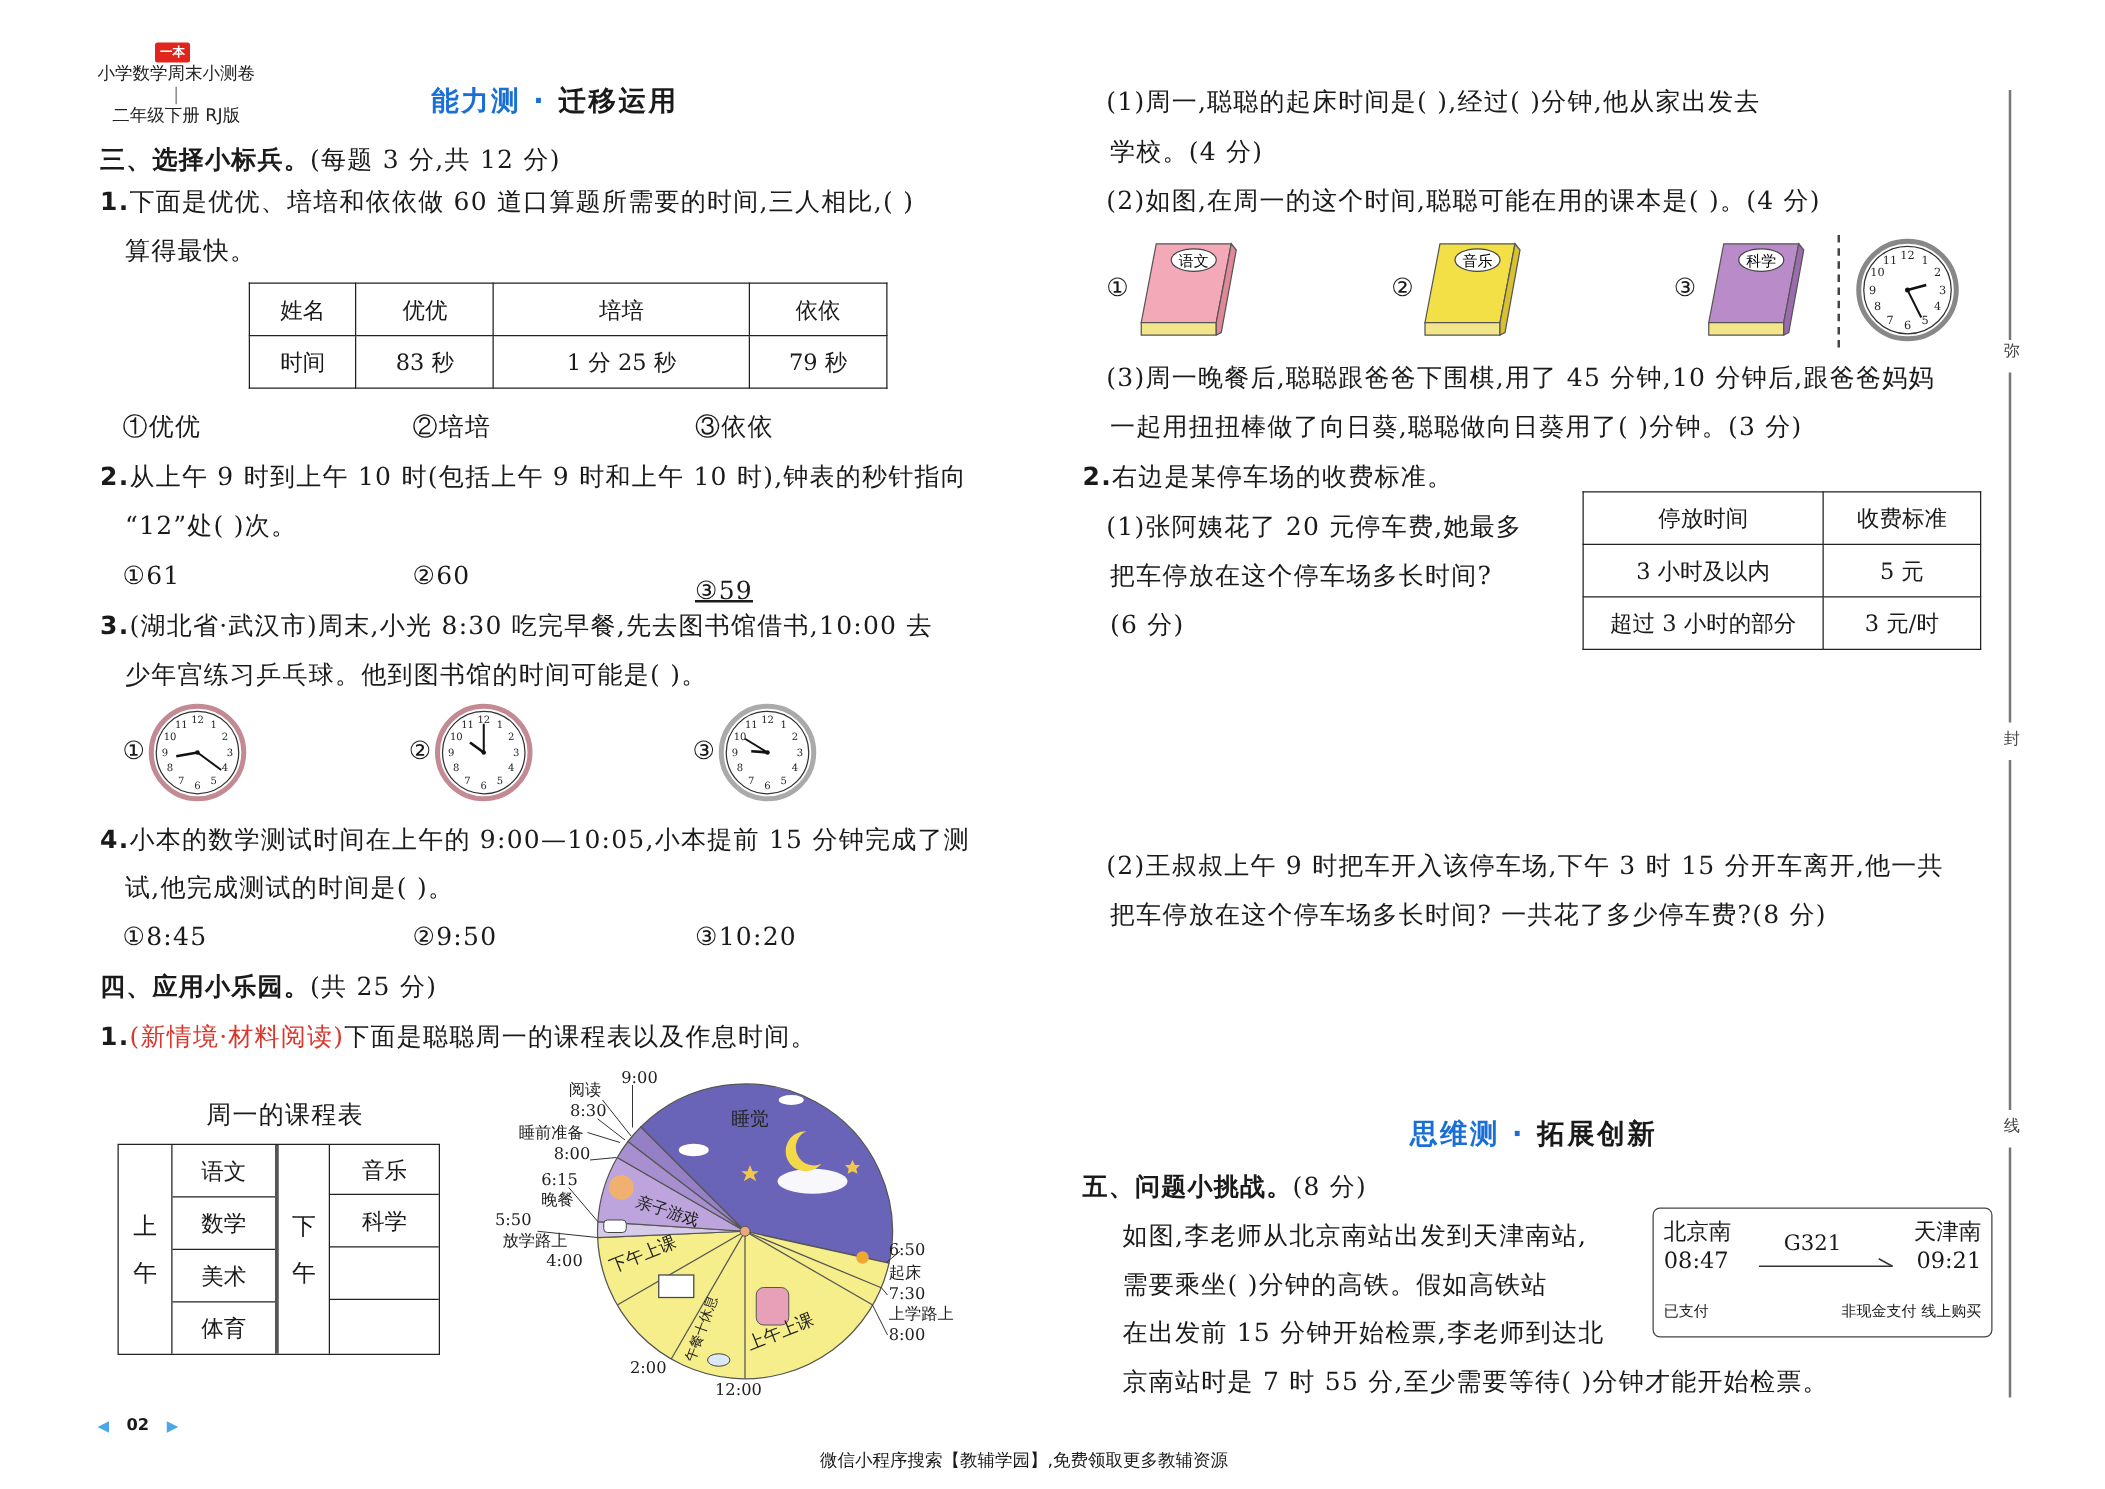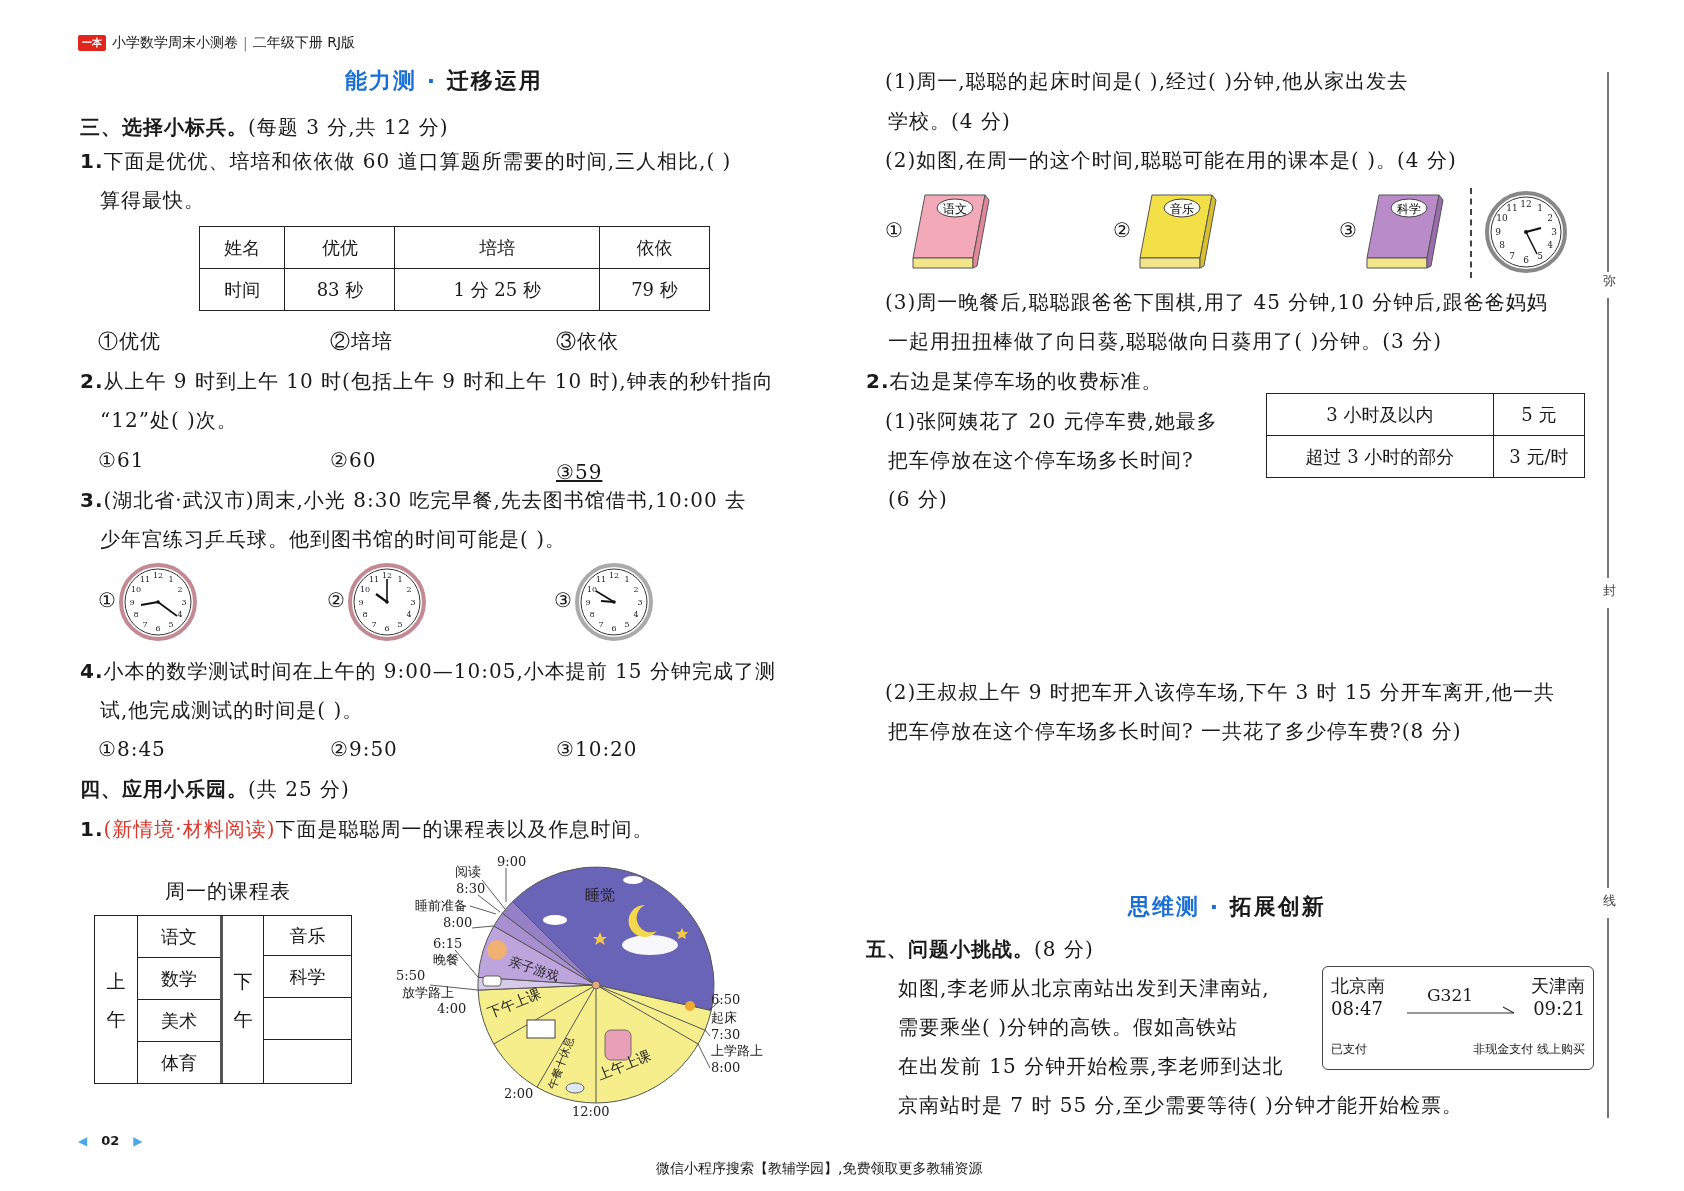--- a/index.html
+++ b/index.html
@@ -19,21 +19,21 @@
   .opt { font-size: 20px; }
   .margin-line { position: absolute; left: 1607px; width: 1.5px; background: #777; }
   .margin-char { position: absolute; left: 1603px; font-size: 13px; color: #444; font-family: "DejaVu Sans", sans-serif; }
   .ticket { border: 1.5px solid #444; border-radius: 6px; }
   .footer { font-size: 14px; font-family: "DejaVu Sans", "Liberation Sans", sans-serif; }
   .arrow-nav { color: #4aa8e6; font-size: 12px; }
 </style>
 </head>
 <body>
 
-<div class="abs header-line sans" style="left:78px; top:34px;">
+<div class="abs header-line sans" style="left:78px; top:34px;flex-direction:column;">
   <span class="logo">一本</span>
   <span>小学数学周末小测卷</span>
   <span style="margin:0 5px;color:#888">|</span>
   <span>二年级下册 RJ版</span>
 </div>
 
 <div class="abs section-title" style="left:345px; top:66px;">
   <span class="blue">能力测</span>
   <span style="color:#1a6fd6">·</span>
   <span>迁移运用</span>
@@ -324,20 +324,24 @@
 
 <div class="abs txt" style="left:866px; top:362px;">
   <span class="bold">2.</span><span>右边是某停车场的收费标准。</span>
 </div>
 <div class="abs txt" style="left:885px; top:402px;">(1)张阿姨花了 20 元停车费,她最多</div>
 <div class="abs txt" style="left:888px; top:441px;">把车停放在这个停车场多长时间?</div>
 <div class="abs txt" style="left:888px; top:480px;">(6 分)</div>
 
 <table class="grid abs" style="left:1266px; top:393px; width:319px;">
   <tbody>
+      <tr style="height:42px">
+    <td style="width:192px">停放时间</td>
+    <td>收费标准</td>
+  </tr>
   <tr style="height:42px">
     <td>3 小时及以内</td>
     <td>5 元</td>
   </tr>
   <tr style="height:42px">
     <td>超过 3 小时的部分</td>
     <td>3 元/时</td>
   </tr>
 </tbody>
   </table>

